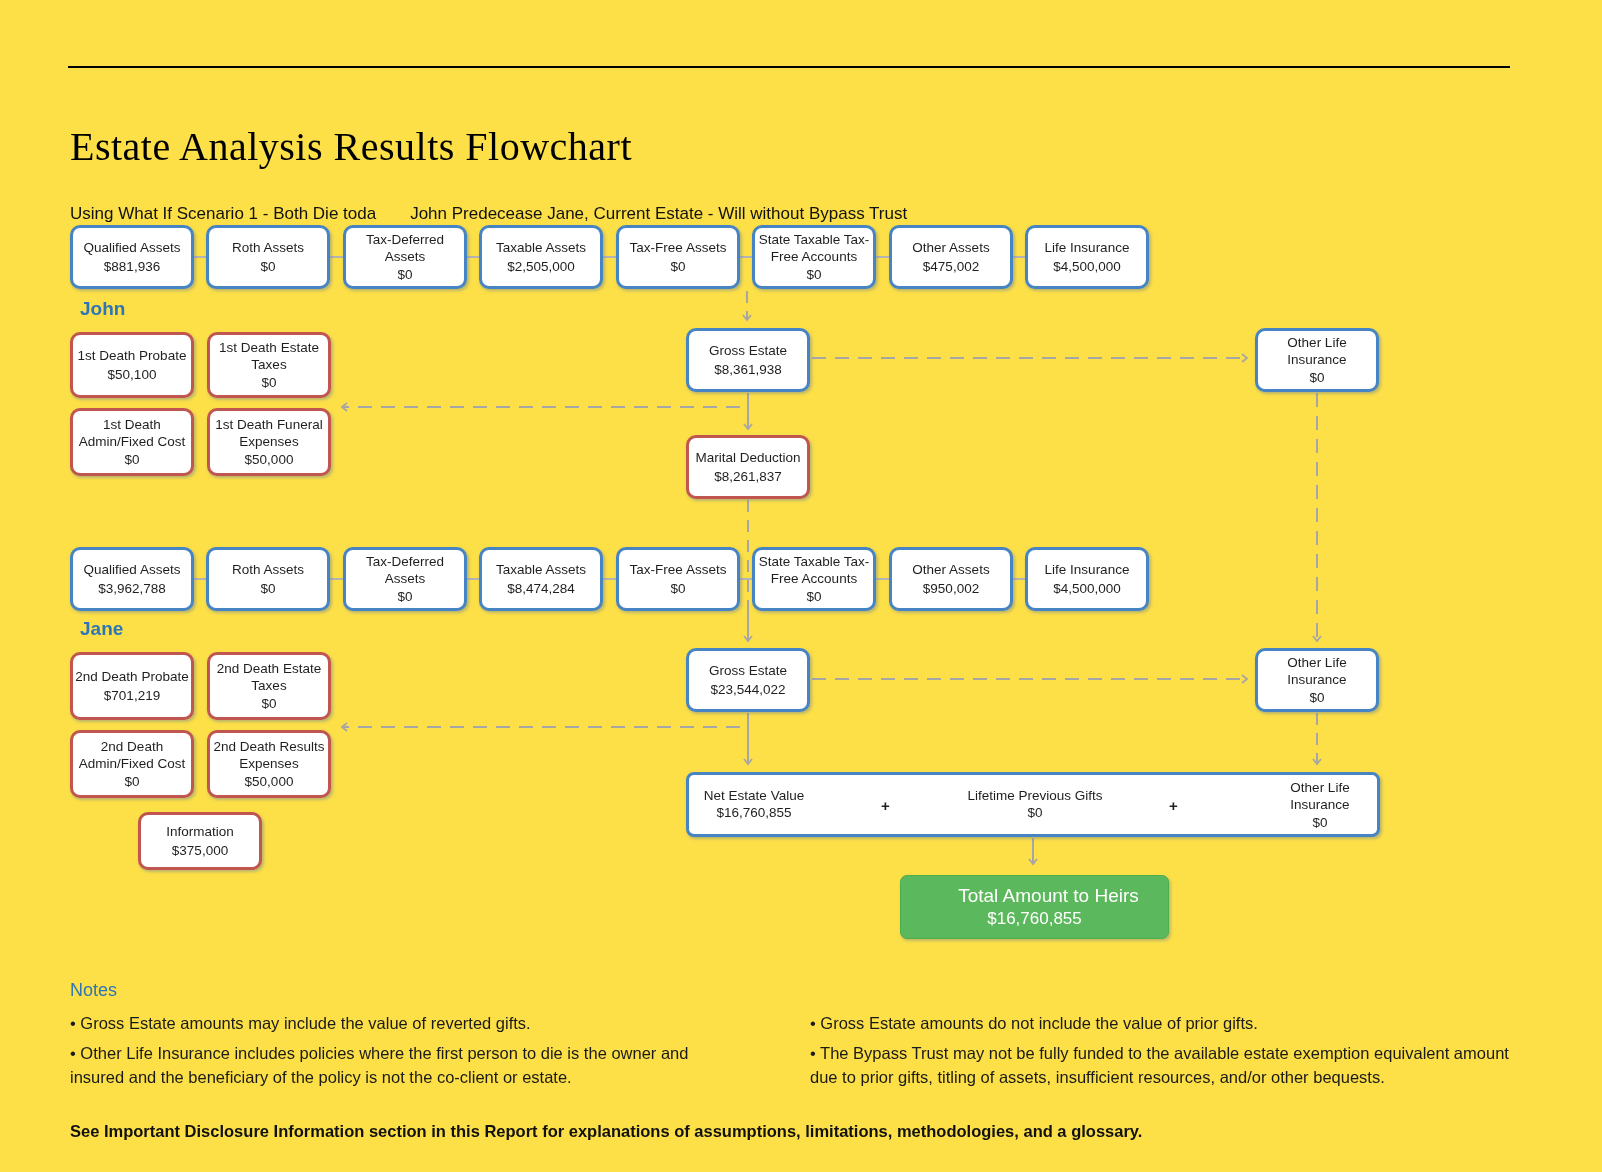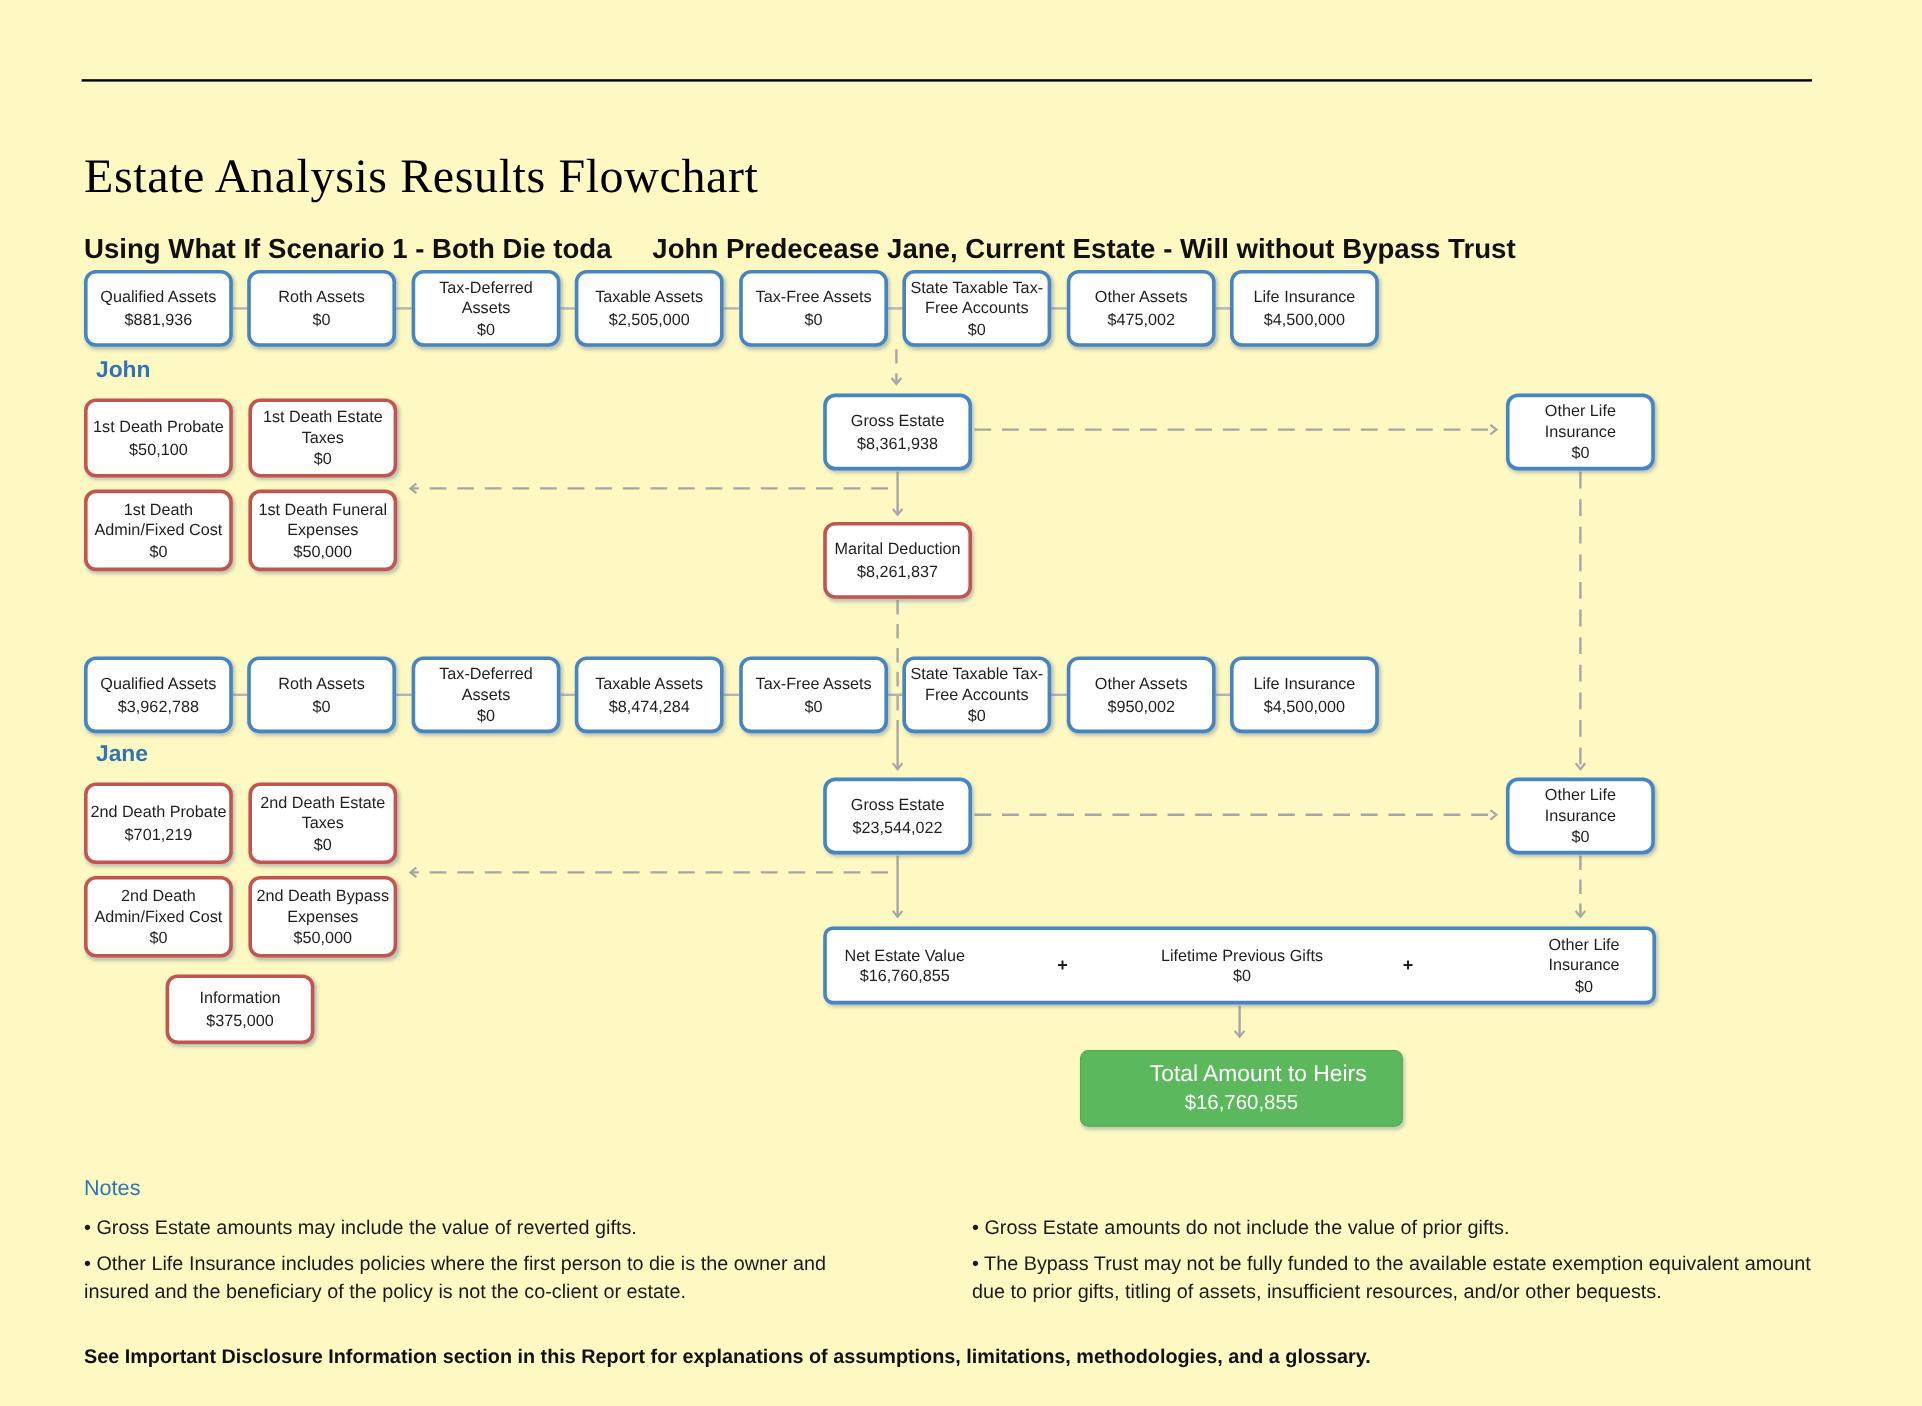--- a/index.html
+++ b/index.html
@@ -1,21 +1,21 @@
 <!DOCTYPE html>
 <html><head>
 <meta charset="utf-8">
 <style>
   html,body{margin:0;padding:0;background:#fff;}
-  #page{position:relative;width:1602px;height:1172px;background:#fef9c3;overflow:hidden;
+  #page{position:relative;width:1602px;height:1172px;background:#fde047;overflow:hidden;
         font-family:"Liberation Sans",sans-serif;color:#1f1f1f;}
   #toprule{position:absolute;left:68px;top:66px;width:1442px;height:0;border-top:2px solid #000;}
   #title{position:absolute;left:70px;top:96px;font-family:"Liberation Serif",serif;
          font-size:40px;font-weight:400;color:#000;letter-spacing:.5px;}
-  #scenario{position:absolute;left:70px;top:194px;font-size:23px;font-weight:700;color:#111;}
+  #scenario{position:absolute;left:70px;top:204px;font-size:17px;font-weight:400;color:#111;}
   #scenario .gap{display:inline-block;width:34px;}
   .box{position:absolute;width:124px;height:64px;background:#fff;border-radius:10px;
        display:flex;flex-direction:column;align-items:center;justify-content:center;
        text-align:center;font-size:13.5px;line-height:1.28;padding:2px;box-sizing:border-box;
        box-shadow:1.5px 2px 3px rgba(110,130,150,.45);z-index:2;}
   .blue{border:3px solid #4684c4;}
   .red{border:3px solid #c0564f;}
   .bv{margin-top:1px;}
   .pname{position:absolute;font-size:19px;font-weight:700;color:#2e75b6;z-index:2;}
   #svglayer{position:absolute;left:0;top:0;z-index:1;pointer-events:none;}
@@ -189,21 +189,21 @@
     </div>
   <div class="box red" style="left:207px;top:652px;height:68px">
       <span>2nd Death Estate Taxes</span>
       <span class="bv">$0</span>
     </div>
   <div class="box red" style="left:70px;top:730px;height:68px">
       <span>2nd Death Admin/Fixed Cost</span>
       <span class="bv">$0</span>
     </div>
   <div class="box red" style="left:207px;top:730px;height:68px">
-      <span>2nd Death Bypass Expenses</span>
+      <span>2nd Death Results Expenses</span>
       <span class="bv">$50,000</span>
     </div>
   <div class="box red" style="left:138px;top:812px;height:58px">
       <span>Information</span>
       <span class="bv">$375,000</span>
     </div>
 
   <div class="box blue" style="left:686px;top:648px">
       <span>Gross Estate</span>
       <span class="bv">$23,544,022</span>

